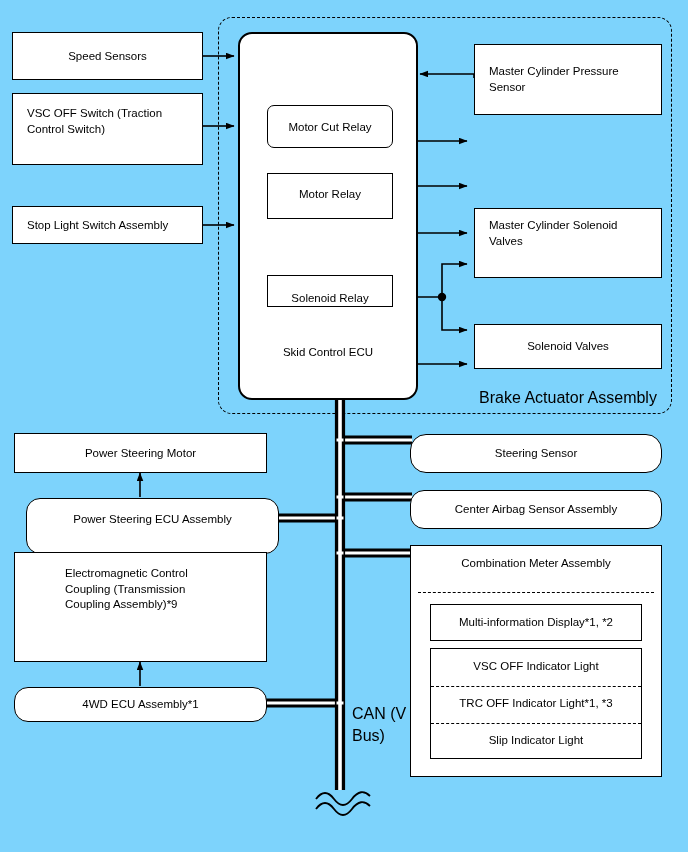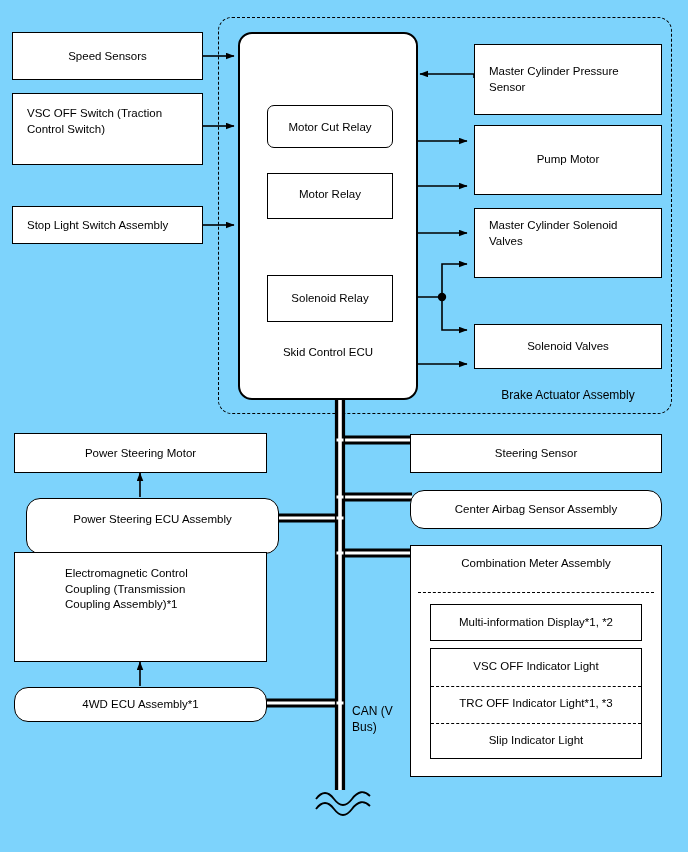--- a/index.html
+++ b/index.html
@@ -35,21 +35,21 @@
     position:absolute;
     left:0; right:0;
     text-align:center;
   }
   .box.tl .lbl{
     text-align:left;
     left:14px; right:8px;
   }
   .freetext{
     position:absolute;
-    font-size:12px;
+    font-size:16px;
     line-height:1.35;
     color:#000;
     white-space:pre-line;
   }
   .groupbox{
     position:absolute;
     box-sizing:border-box;
     border:1.4px dashed #000000;
     border-radius:14px;
     background:transparent;
@@ -156,32 +156,29 @@
   </div>
 
   <div class="box" style="left:267px; top:105px; width:126px; height:43px;border-radius:7px;">
     <span class="lbl" style="top:14px;">Motor Cut Relay</span>
   </div>
 
   <div class="box" style="left:267px; top:173px; width:126px; height:46px;">
     <span class="lbl" style="top:13px;">Motor Relay</span>
   </div>
 
-  <div class="box" style="left:267px; top:275px; width:126px; height:47px;">
+  <div class="box" style="left:267px; top:275px; width:126px; height:32px;">
     <span class="lbl" style="top:15px;">Solenoid Relay</span>
   </div>
 
   <div class="box tl" style="left:474px; top:44px; width:188px; height:71px;">
     <span class="lbl" style="top:19px; white-space:pre-line;">Master Cylinder Pressure
 Sensor</span>
   </div>
 
-  <div class="box" style="left:474px; top:125px; width:188px; height:70px;">
-    <span class="lbl" style="top:26px;">Pump Motor</span>
-  </div>
 
   <div class="box tl" style="left:474px; top:208px; width:188px; height:70px;">
     <span class="lbl" style="top:9px; white-space:pre-line;">Master Cylinder Solenoid
 Valves</span>
   </div>
 
   <div class="box" style="left:474px; top:324px; width:188px; height:45px;">
     <span class="lbl" style="top:14px;">Solenoid Valves</span>
   </div>
 
@@ -191,31 +188,31 @@
     <span class="lbl" style="top:12px;">Power Steering Motor</span>
   </div>
 
   <div class="box rounded" style="left:14px; top:498px; width:253px; height:56px;margin-left:12px;">
     <span class="lbl" style="top:13px;">Power Steering ECU Assembly</span>
   </div>
 
   <div class="box tl" style="left:14px; top:552px; width:253px; height:110px;">
     <span class="lbl" style="top:13px; left:50px; right:8px; white-space:pre-line;">Electromagnetic Control
 Coupling (Transmission
-Coupling Assembly)*1</span>
+Coupling Assembly)*9</span>
   </div>
 
   <div class="box rounded" style="left:14px; top:687px; width:253px; height:35px;">
     <span class="lbl" style="top:9px;">4WD ECU Assembly*1</span>
   </div>
 
   <div class="freetext" style="left:352px; top:703px; width:60px;">CAN (V
 Bus)</div>
 
-  <div class="box" style="left:410px; top:434px; width:252px; height:39px;">
+  <div class="box" style="left:410px; top:434px; width:252px; height:39px;border-radius:16px;">
     <span class="lbl" style="top:11px;">Steering Sensor</span>
   </div>
 
   <div class="box rounded" style="left:410px; top:490px; width:252px; height:39px;">
     <span class="lbl" style="top:11px;">Center Airbag Sensor Assembly</span>
   </div>
 
   <div class="box" style="left:410px; top:545px; width:252px; height:232px;">
     <span class="lbl" style="top:10px;">Combination Meter Assembly</span>
     <div class="hdivider" style="left:7px; right:7px; top:46px;"></div>

